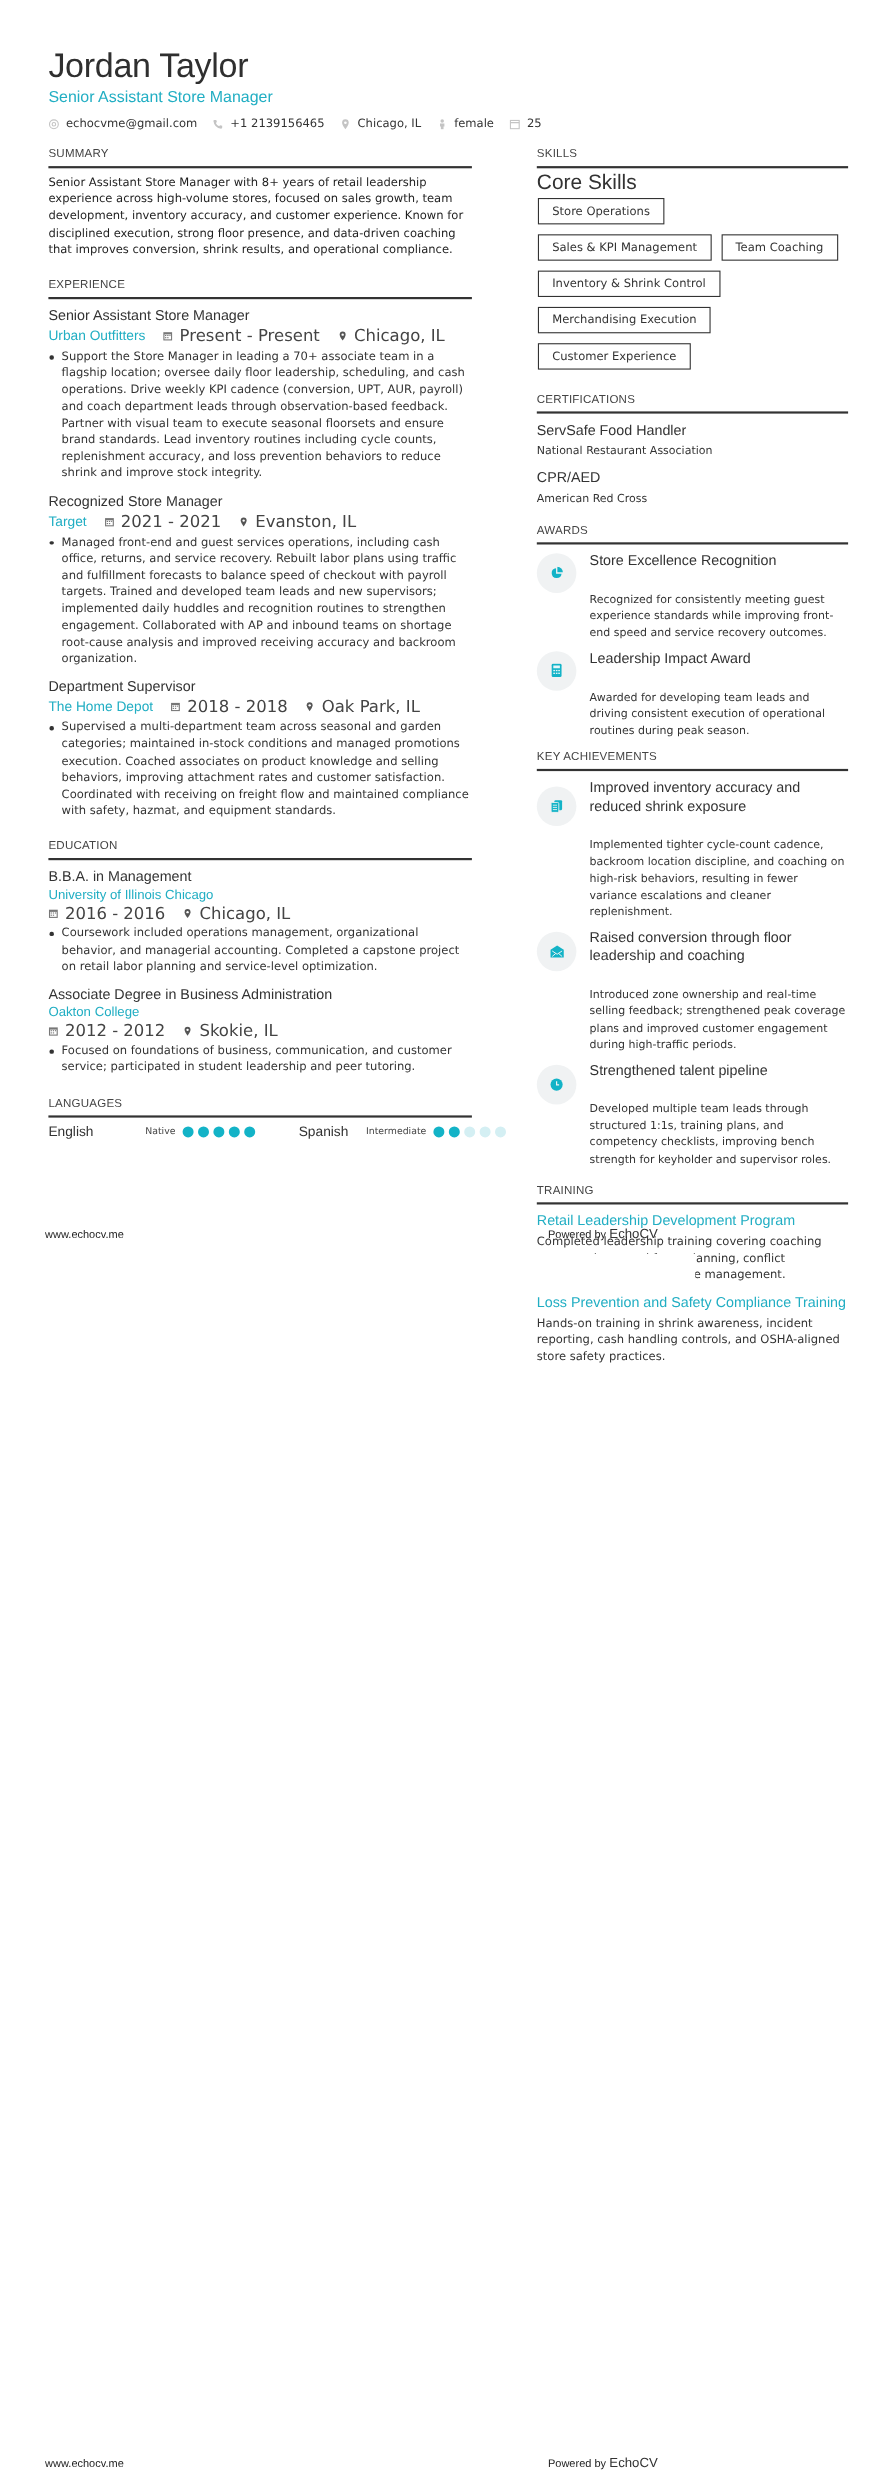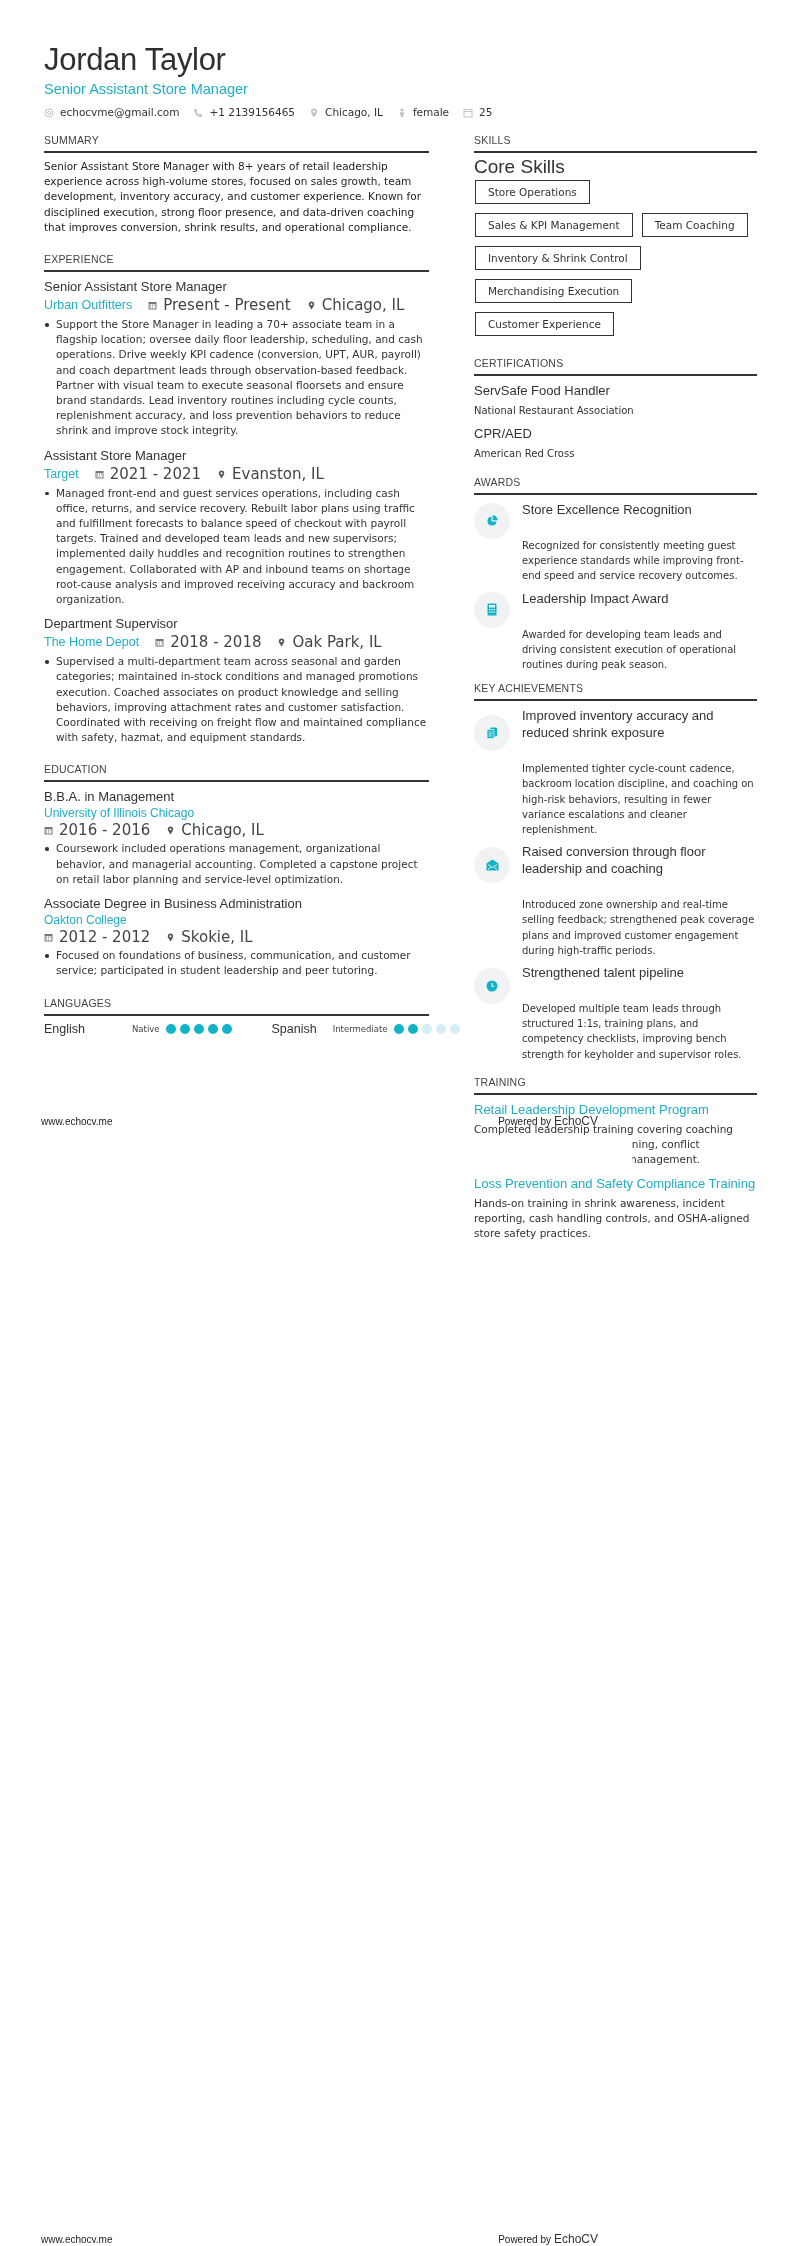--- a/index.html
+++ b/index.html
@@ -10,21 +10,21 @@
   .page2 { top: 1140px; height: 1106px; }
 
   .header { position: absolute; left: 44px; top: 42px; }
   .name { font-family: "Liberation Sans", sans-serif; font-size: 31px; font-weight: 300; color: #2f2f2f; letter-spacing: -0.3px; line-height: 36px; }
   .jobtitle { font-family: "Liberation Sans", sans-serif; font-size: 14.5px; color: #21aec3; margin-top: 2px; line-height: 18px; }
   .contacts { display: flex; align-items: center; margin-top: 8px; font-size: 10.5px; color: #333; }
   .contact { display: flex; align-items: flex-end; margin-right: 14px; }
   .contact .ic { width: 10px; height: 10px; margin-right: 6px; color: #bbbbbb; display: inline-flex; align-items: center; justify-content: center; }
 
   .col-left { position: absolute; left: 44px; top: 134px; width: 385px; }
-  .col-right { position: absolute; left: 474px; top: 134px; width: 283px; }
+  .col-right { position: absolute; left: 488px; top: 134px; width: 283px; }
 
   .sec-title { font-family: "Liberation Sans", sans-serif; font-size: 10.5px; color: #444; text-transform: uppercase; letter-spacing: 0.2px; padding-bottom: 4px; border-bottom: 2px solid #333; margin-bottom: 6px; line-height: 13px; }
   .section { margin-bottom: 18px; }
   .para { font-size: 10.5px; line-height: 15.2px; color: #1e1e1e; }
 
   .entry { margin-bottom: 8px; }
   .e-title { font-family: "Liberation Sans", sans-serif; font-size: 13px; color: #333; line-height: 17px; }
   .e-meta { display: flex; align-items: center; margin-top: 2px; line-height: 17px; }
   .e-company { font-family: "Liberation Sans", sans-serif; font-size: 12.5px; color: #21aec3; margin-right: 16px; }
   .meta-item { display: inline-flex; align-items: center; font-size: 15px; color: #444; margin-right: 16px; }
@@ -156,21 +156,21 @@
               </span>
             <span>Chicago, IL</span>
           </span>
         </div>
         <ul class="bullets">
           <li>Support the Store Manager in leading a 70+ associate team in a flagship location; oversee daily floor leadership, scheduling, and cash operations. Drive weekly KPI cadence (conversion, UPT, AUR, payroll) and coach department leads through observation-based feedback. Partner with visual team to execute seasonal floorsets and ensure brand standards. Lead inventory routines including cycle counts, replenishment accuracy, and loss prevention behaviors to reduce shrink and improve stock integrity.</li>
         </ul>
       </div>
 
       <div class="entry">
-        <div class="e-title">Assistant Store Manager</div>
+        <div class="e-title">Recognized Store Manager</div>
         <div class="e-meta">
           <span class="e-company">Target</span>
           <span class="meta-item">
             <span class="mi">
                 <svg width="9" height="9" viewBox="0 0 9 9">
                   <rect x="0.5" y="1" width="8" height="7.5" fill="#777"></rect>
                   <rect x="1.5" y="3" width="6" height="4.5" fill="#fff"></rect>
                   <rect x="2" y="3.5" width="1.2" height="1" fill="#777"></rect>
                   <rect x="4" y="3.5" width="1.2" height="1" fill="#777"></rect>
                   <rect x="6" y="3.5" width="1" height="1" fill="#777"></rect>

